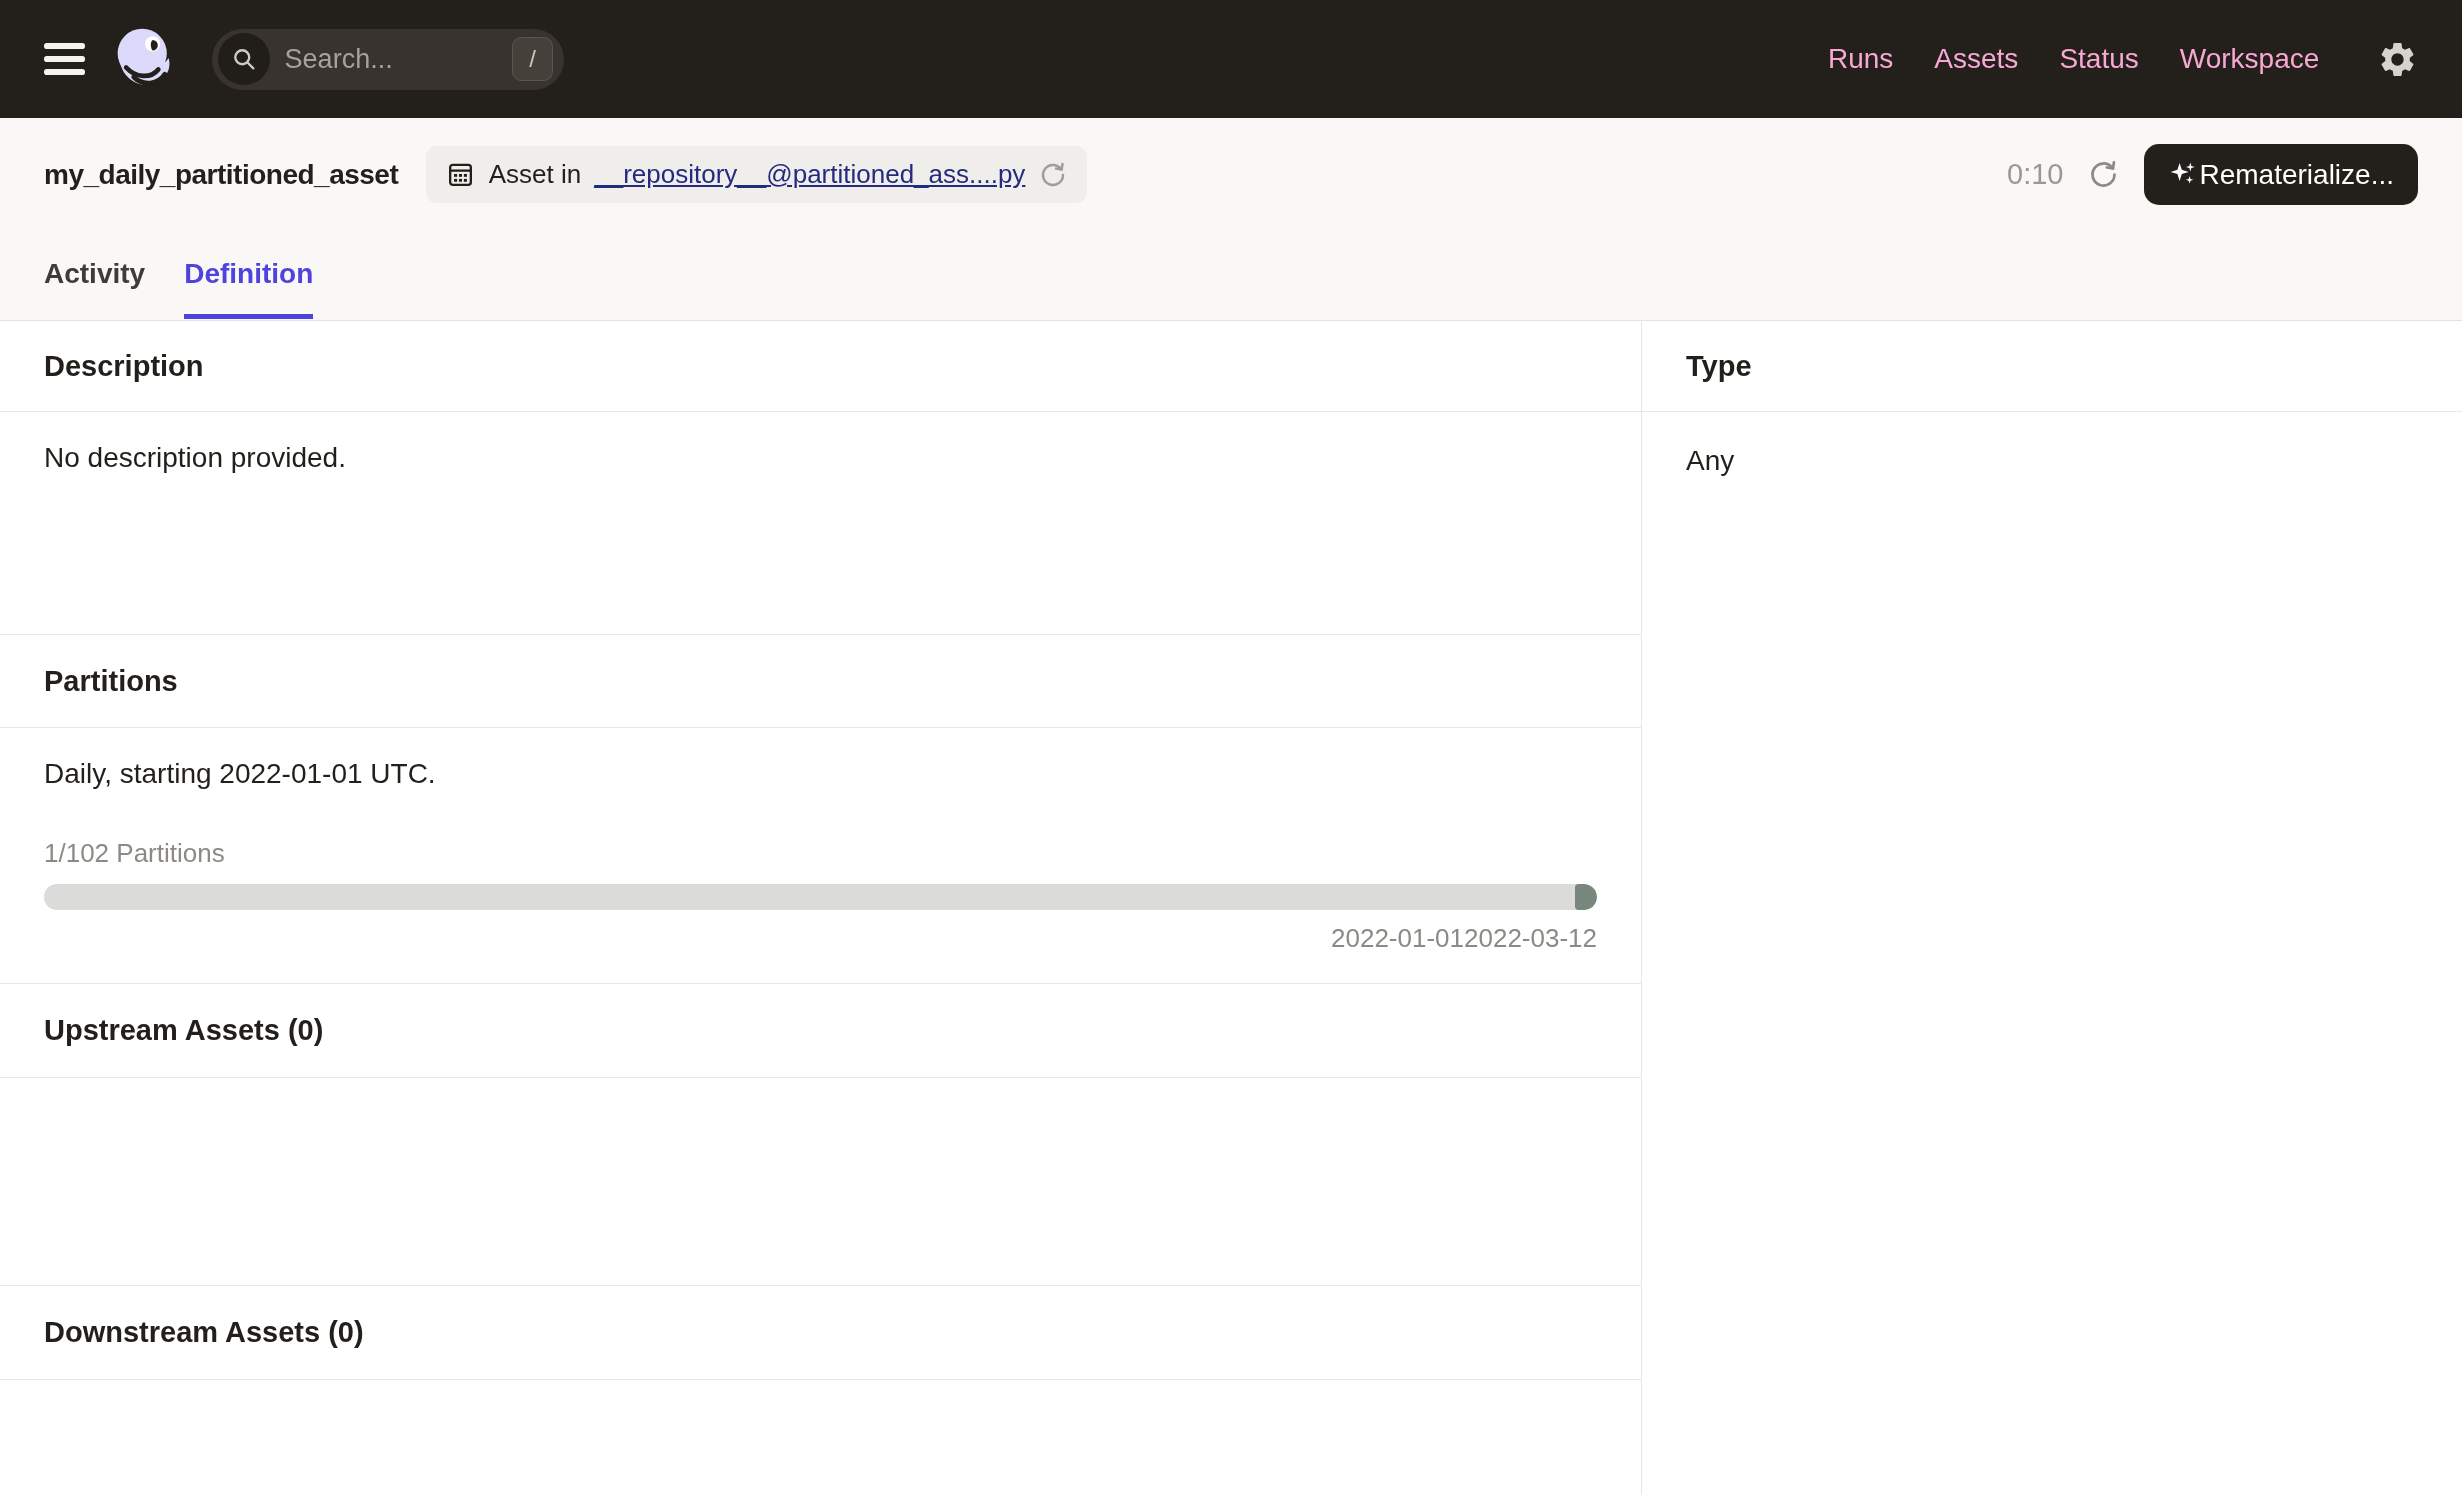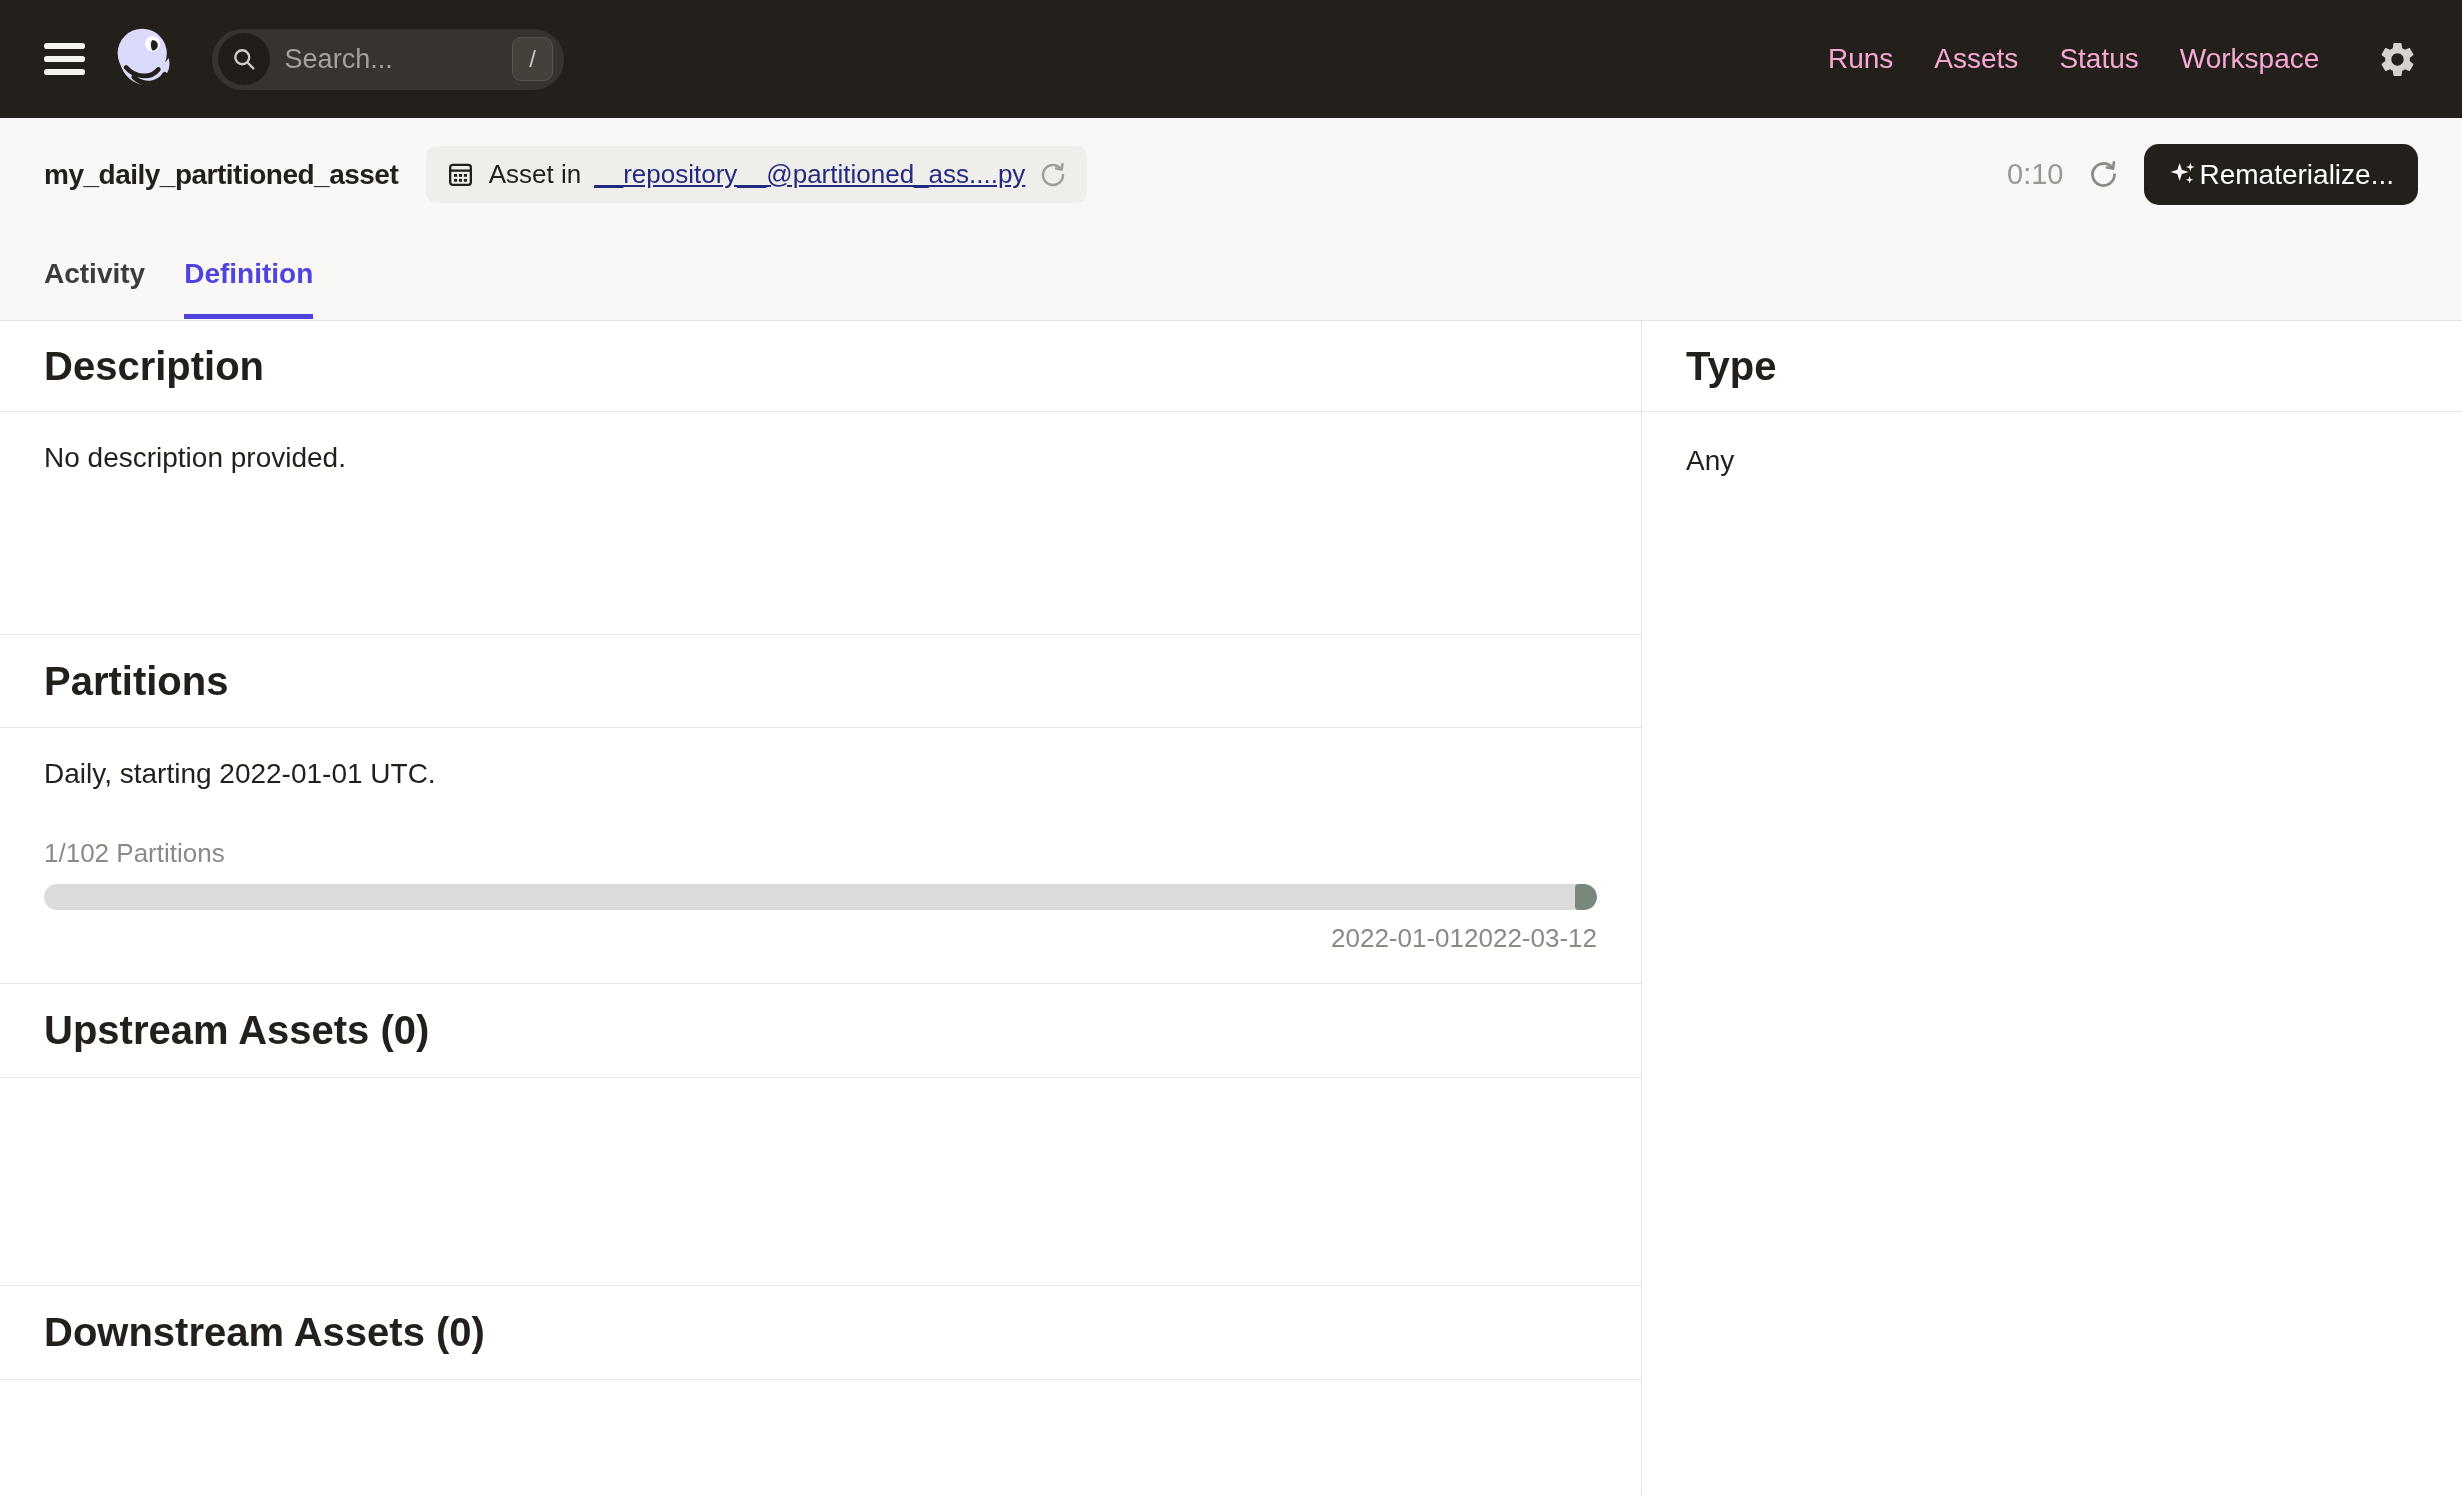--- a/index.html
+++ b/index.html
@@ -111,21 +111,21 @@
   .tab.active { color: #4F43DD; border-bottom-color: #4F43DD; }
 
   
   .main { display: flex; height: 1174px; }
   .col-left { width: 1642px; border-right: 1.9px solid #E6E4E1; display: flex; flex-direction: column; }
   .col-right { flex: 1; display: flex; flex-direction: column; }
   .section-header {
     height: 91px; flex: none;
     display: flex; align-items: center;
     padding: 0 44px;
-    font-size: 40px; font-weight: 700; color: #231F1B;
+    font-size: 29px; font-weight: 700; color: #231F1B;
     border-bottom: 1.9px solid #EAE8E5;
   }
   .section-body {
     padding: 30px 44px;
     font-size: 28px; color: #231F1B;
     border-bottom: 1.9px solid #EAE8E5;
   }
   .body-desc { height: 223px; }
   .body-partitions { height: 256px; }
   .body-upstream { height: 208px; }

